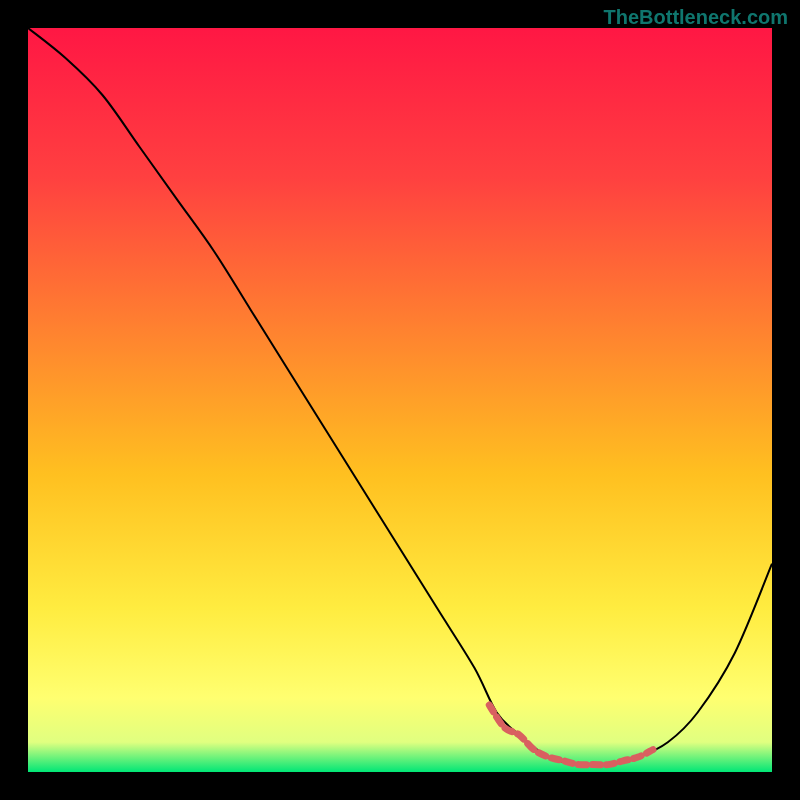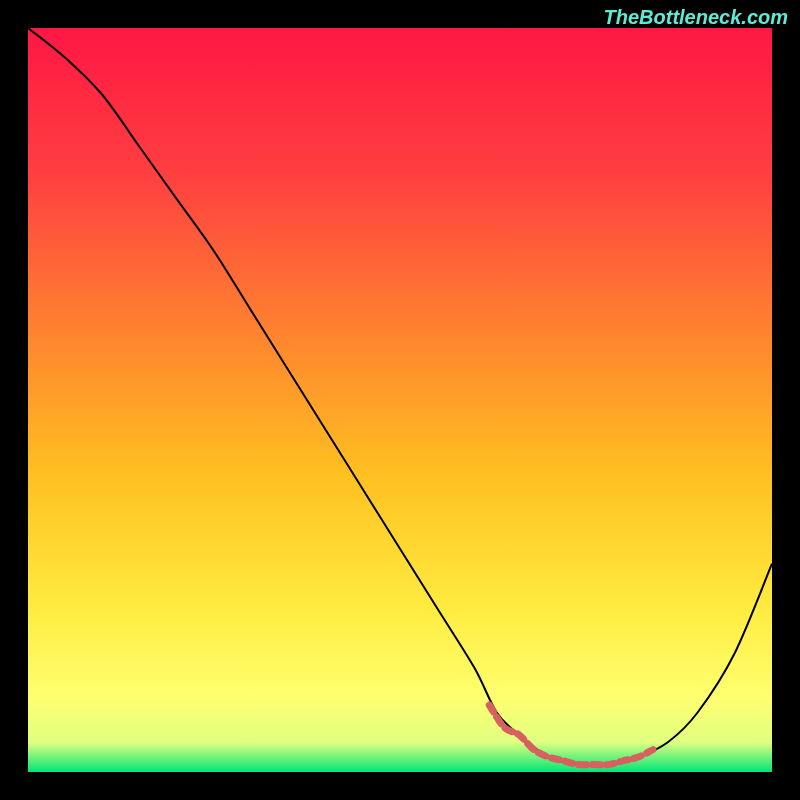--- a/index.html
+++ b/index.html
@@ -11,25 +11,24 @@
       width: 800px;
       height: 800px;
       background: #000;
       position: relative;
       font-family: Arial, sans-serif;
     }
     .watermark {
       position: absolute;
       top: 6px;
       right: 12px;
-      color: #5eead4;
+      color: #0f766e;
       font-size: 20px;
       font-weight: bold;
       z-index: 10;
-      font-style: italic;
     }
     .chart-container {
       position: absolute;
       top: 28px;
       left: 28px;
       width: 744px;
       height: 744px;
     }
     .gradient-bg {
       position: absolute;

